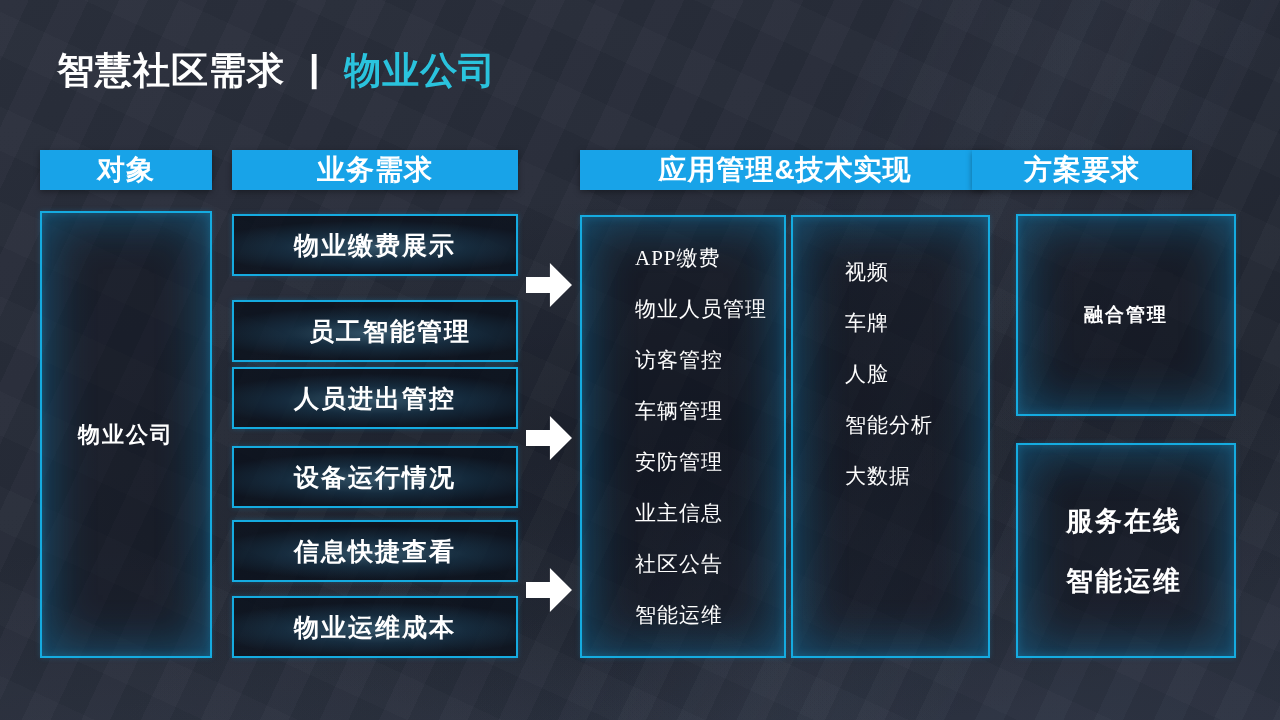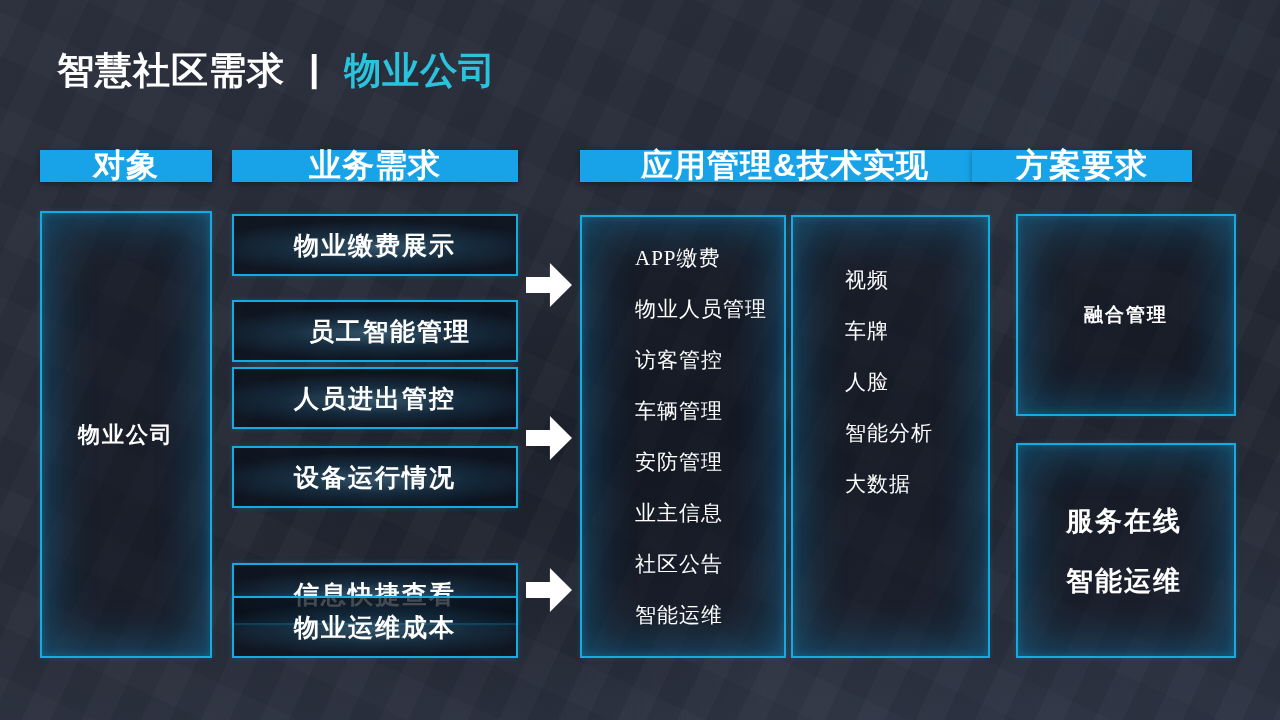--- a/index.html
+++ b/index.html
@@ -23,23 +23,23 @@
       repeating-linear-gradient(25deg, rgba(255,255,255,0.012) 0 40px, rgba(0,0,0,0.02) 40px 86px),
       linear-gradient(115deg, rgba(0,0,0,0) 55%, rgba(150,160,180,0.05) 68%, rgba(0,0,0,0) 80%);
     opacity:.9;
   }
 
   .title{position:absolute;left:57px;top:46px;font-size:37px;font-weight:800;letter-spacing:1px;display:flex;align-items:center;gap:24px;white-space:nowrap;}
   .title .sep{font-weight:700;transform:translateY(-2px);}
   .title .hl{}
 
   .hdr{
-    position:absolute;height:32px;top:150px;
+    position:absolute;height:40px;top:150px;
     display:flex;align-items:center;justify-content:center;
-    font-size:32px;font-weight:800;letter-spacing:1px;
+    font-size:28px;font-weight:800;letter-spacing:1px;
     box-shadow:0 2px 6px rgba(0,0,0,0.35);
   }
 
   .panel{
     position:absolute;
     border:2px solid #15abe0;
     background:rgba(10,16,27,0.45);
     box-shadow:
       inset 0 0 46px 6px rgba(16,140,200,0.42),
       inset 0 0 10px rgba(30,170,225,0.30),
@@ -103,41 +103,41 @@
   <div class="hdr" style="left:580px;width:410px;background:#18a3e8;">应用管理&amp;技术实现</div>
   <div class="hdr" style="left:972px;width:220px;background:#18a3e8;">方案要求</div>
 
   <div class="panel" style="left:40px;top:211px;width:172px;height:447px;"></div>
   <div class="obj-label">物业公司</div>
 
   <div class="req-box" style="top:214px;">物业缴费展示</div>
   <div class="req-box" style="top:300px;padding-left:30px;">员工智能管理</div>
   <div class="req-box" style="top:367px;">人员进出管控</div>
   <div class="req-box" style="top:446px;">设备运行情况</div>
-  <div class="req-box" style="top:520px;margin-top:43px;">信息快捷查看</div>
+  <div class="req-box" style="top:520px;">信息快捷查看</div>
   <div class="req-box" style="top:596px;">物业运维成本</div>
 
   <div class="arrow" style="top:263px;"></div>
   <div class="arrow" style="top:416px;"></div>
   <div class="arrow" style="top:568px;"></div>
 
   <div class="panel" style="left:580px;top:215px;width:206px;height:443px;"></div>
   <div class="app-list" style="left:635px;top:232px;width:150px;">
     <div class="li">APP缴费</div>
     <div class="li">物业人员管理</div>
     <div class="li">访客管控</div>
     <div class="li">车辆管理</div>
     <div class="li">安防管理</div>
     <div class="li">业主信息</div>
     <div class="li">社区公告</div>
     <div class="li">智能运维</div>
   </div>
 
   <div class="panel" style="left:791px;top:215px;width:199px;height:443px;"></div>
-  <div class="app-list" style="left:845px;top:254px;width:140px;">
+  <div class="app-list" style="left:845px;top:246px;width:140px;">
     <div class="li">视频</div>
     <div class="li">车牌</div>
     <div class="li">人脸</div>
     <div class="li">智能分析</div>
     <div class="li">大数据</div>
   </div>
 
   <div class="panel" style="left:1016px;top:214px;width:220px;height:202px;"></div>
   <div class="sol-center" style="left:1016px;top:214px;width:220px;height:202px;">融合管理</div>
 

